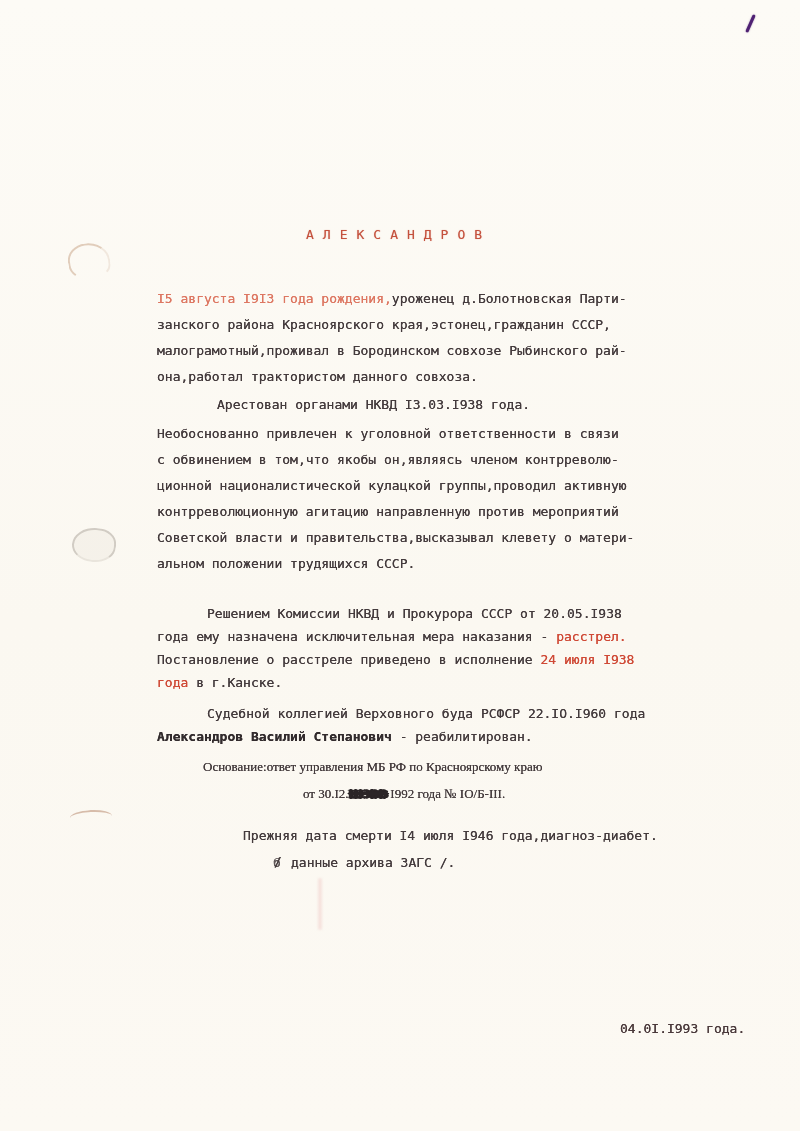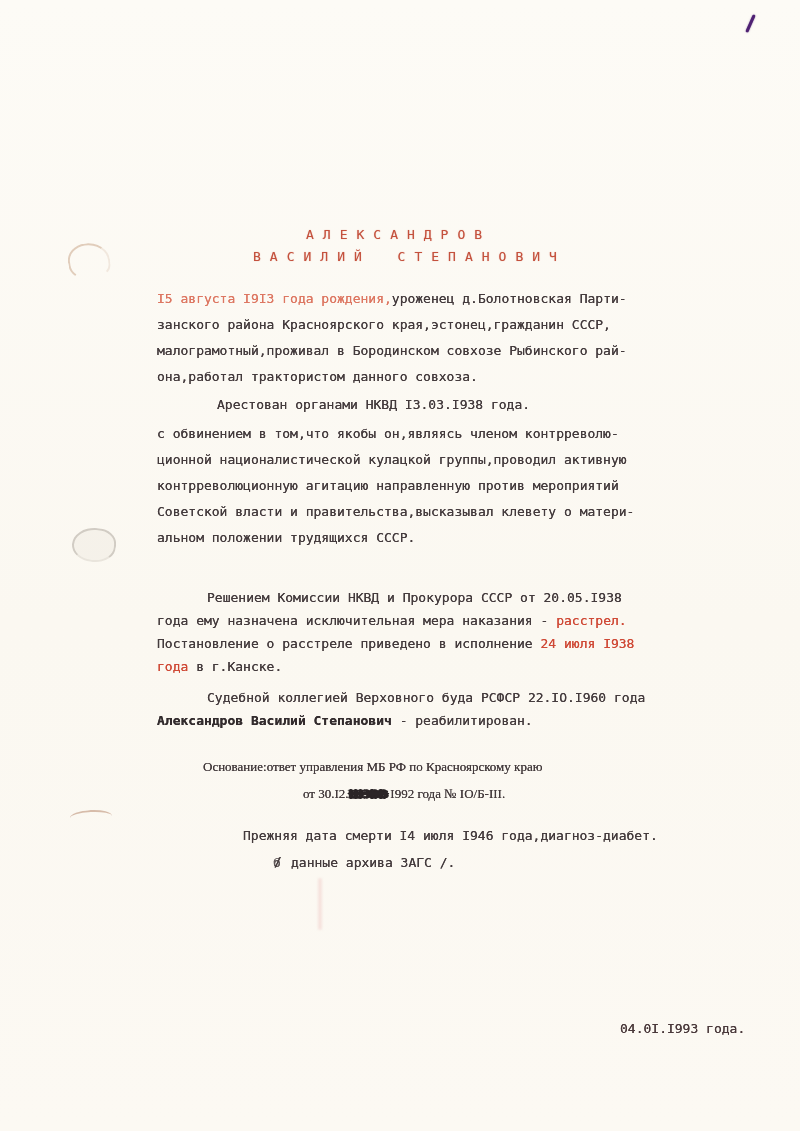--- a/index.html
+++ b/index.html
@@ -22,21 +22,21 @@
   #arrest { top:392px; }
   #p2 { top:421px; }
   #p3 { top:586px; }
   #p3 .line, #p4 .line { line-height:23px; height:23px; }
   #p4 { top:686px; }
   #osn { top:753px;font-family:Liberation Serif, serif; }
   #osn .line, #death .line { line-height:27px; height:27px; }
   #death { top:822px; }
   #dateline { position:absolute; top:1016px; left:620px; color:#4a393b; }
   .ind60 { padding-left:60px; }
-  .ind50 { padding-left:50px; }
+  .ind50 { padding-left:50px;margin-top:16px; }
   .ind46 { padding-left:46px; }
   .ind146 { padding-left:146px; }
   .ind86 { padding-left:86px; }
   .ind116 { padding-left:116px; }
   .red { color:#cf4936; }
   .red-faded { color:#d9654e; opacity:.88; }
   .name-bold { color:#322b2d; font-weight:bold; }
   .strike-block {
     font-weight:bold; color:#2b2527;
     text-decoration:line-through;
@@ -80,34 +80,34 @@
 
 <div class="page">
 
   <div class="pen-mark"></div>
   <div class="stain1"></div>
   <div class="stain2"></div>
   <div class="stain3"></div>
   <div class="stain4"></div>
 
   <div id="title1" class="title-line">АЛЕКСАНДРОВ</div>
-  <div id="title2" class="title-line">ВАСИЛИЙ СТЕПАНОВИЧ</div>
 
   <div id="p1" class="para">
     <div class="line"><span class="red-faded">I5 августа I9I3 года рождения,</span><span>уроженец д.Болотновская Парти-</span></div>
     <div class="line">занского района Красноярского края,эстонец,гражданин СССР,</div>
     <div class="line">малограмотный,проживал в Бородинском совхозе Рыбинского рай-</div>
     <div class="line">она,работал трактористом данного совхоза.</div>
   </div>
 
   <div id="arrest" class="para">
     <div class="line ind60">Арестован органами НКВД I3.03.I938 года.</div>
   </div>
 
   <div id="p2" class="para">
+    <div class="line">Необоснованно привлечен к уголовной ответственности в связи</div>
     <div class="line">с обвинением в том,что якобы он,являясь членом контрреволю-</div>
     <div class="line">ционной националистической кулацкой группы,проводил активную</div>
     <div class="line">контрреволюционную агитацию направленную против мероприятий</div>
     <div class="line">Советской власти и правительства,высказывал клевету о матери-</div>
     <div class="line">альном положении трудящихся СССР.</div>
   </div>
 
   <div id="p3" class="para">
     <div class="line ind50">Решением Комиссии НКВД и Прокурора СССР от 20.05.I938</div>
     <div class="line"><span>года ему назначена исключительная мера наказания - </span><span class="red">расстрел.</span></div>

